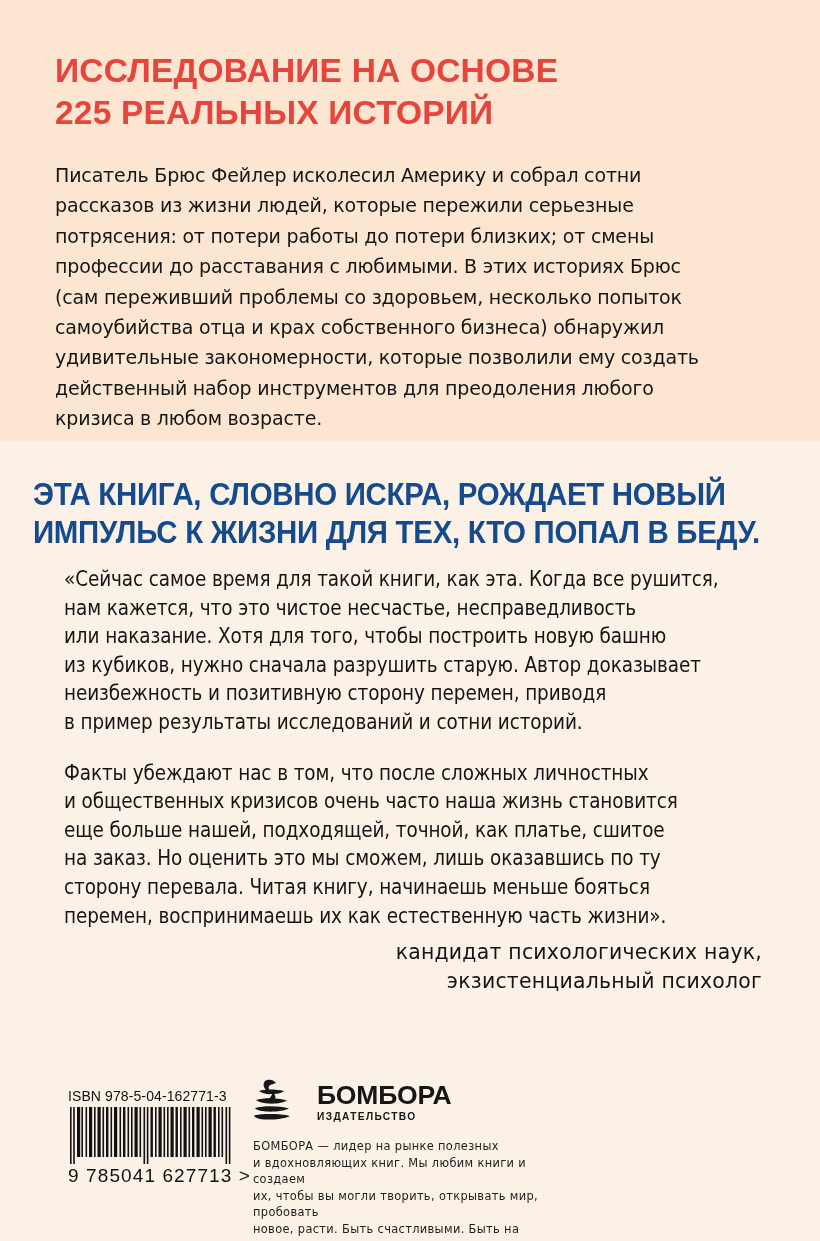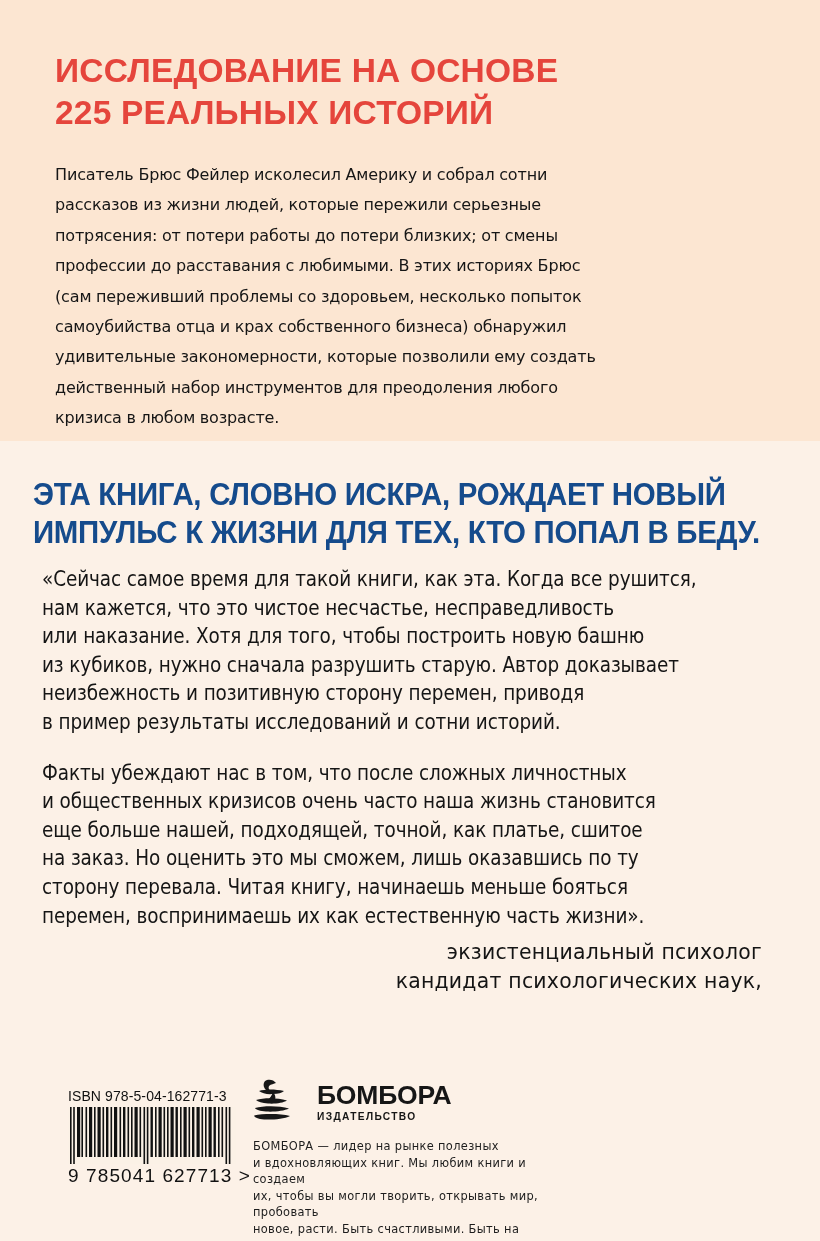--- a/index.html
+++ b/index.html
@@ -60,21 +60,21 @@
     white-space: pre-line;
   }
 
   .body-top {
     position: absolute;
     left: 55px;
     top: 160px;
     width: 712px;
     color: #161616;
     font-family: "DejaVu Sans", "Liberation Sans", sans-serif;
-    font-size: 16px;
+    font-size: 19px;
     line-height: 30.4px;
     letter-spacing: -0.15px;
     word-spacing: -0.2px;
     white-space: pre-line;
   }
 
   
   .headline-blue {
     position: absolute;
     left: 33px;
@@ -86,21 +86,21 @@
     font-size: 30.5px;
     line-height: 38px;
     letter-spacing: -0.3px;
     transform: scaleX(0.965);
     transform-origin: left center;
     white-space: pre-line;
   }
 
   .quote-block {
     position: absolute;
-    left: 42px;
+    left: 64px;
     top: 565px;
     width: 730px;
     color: #151515;
     font-family: "DejaVu Sans Condensed", "Liberation Sans Narrow", "Liberation Sans", sans-serif;
     font-size: 21px;
     line-height: 28.6px;
     letter-spacing: -0.1px;
   }
   .quote-para {
     margin: 0;
@@ -247,22 +247,22 @@
 в пример результаты исследований и сотни историй.</p>
       <p class="quote-para">Факты убеждают нас в том, что после сложных личностных
 и общественных кризисов очень часто наша жизнь становится
 еще больше нашей, подходящей, точной, как платье, сшитое
 на заказ. Но оценить это мы сможем, лишь оказавшись по ту
 сторону перевала. Читая книгу, начинаешь меньше бояться
 перемен, воспринимаешь их как естественную часть жизни».</p>
     </div>
 
     <div class="attribution">
+      <span class="attr-line">кандидат психологических наук,</span>
       <span class="attr-line">экзистенциальный психолог</span>
-      <span class="attr-line">кандидат психологических наук,</span>
     </div>
 
     <div class="isbn-area">
       <div class="isbn-text">ISBN 978-5-04-162771-3</div>
 
       <svg class="barcode" viewBox="0 0 168 57" preserveAspectRatio="none">
         <rect x="0" y="0" width="168" height="57" fill="#fbf1e6"></rect>
         <g fill="#111111">
           <rect x="2" y="0" width="1.6" height="57"></rect>
           <rect x="5.2" y="0" width="1.6" height="57"></rect>

